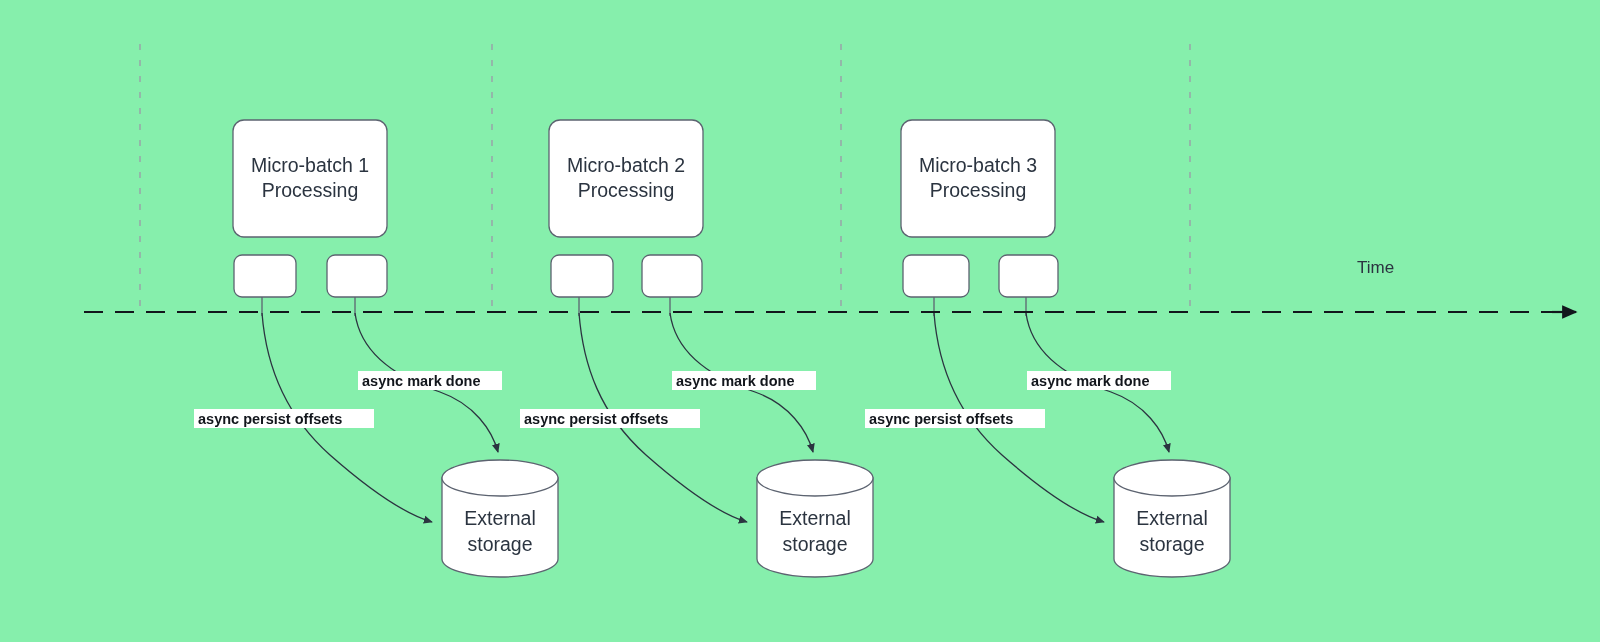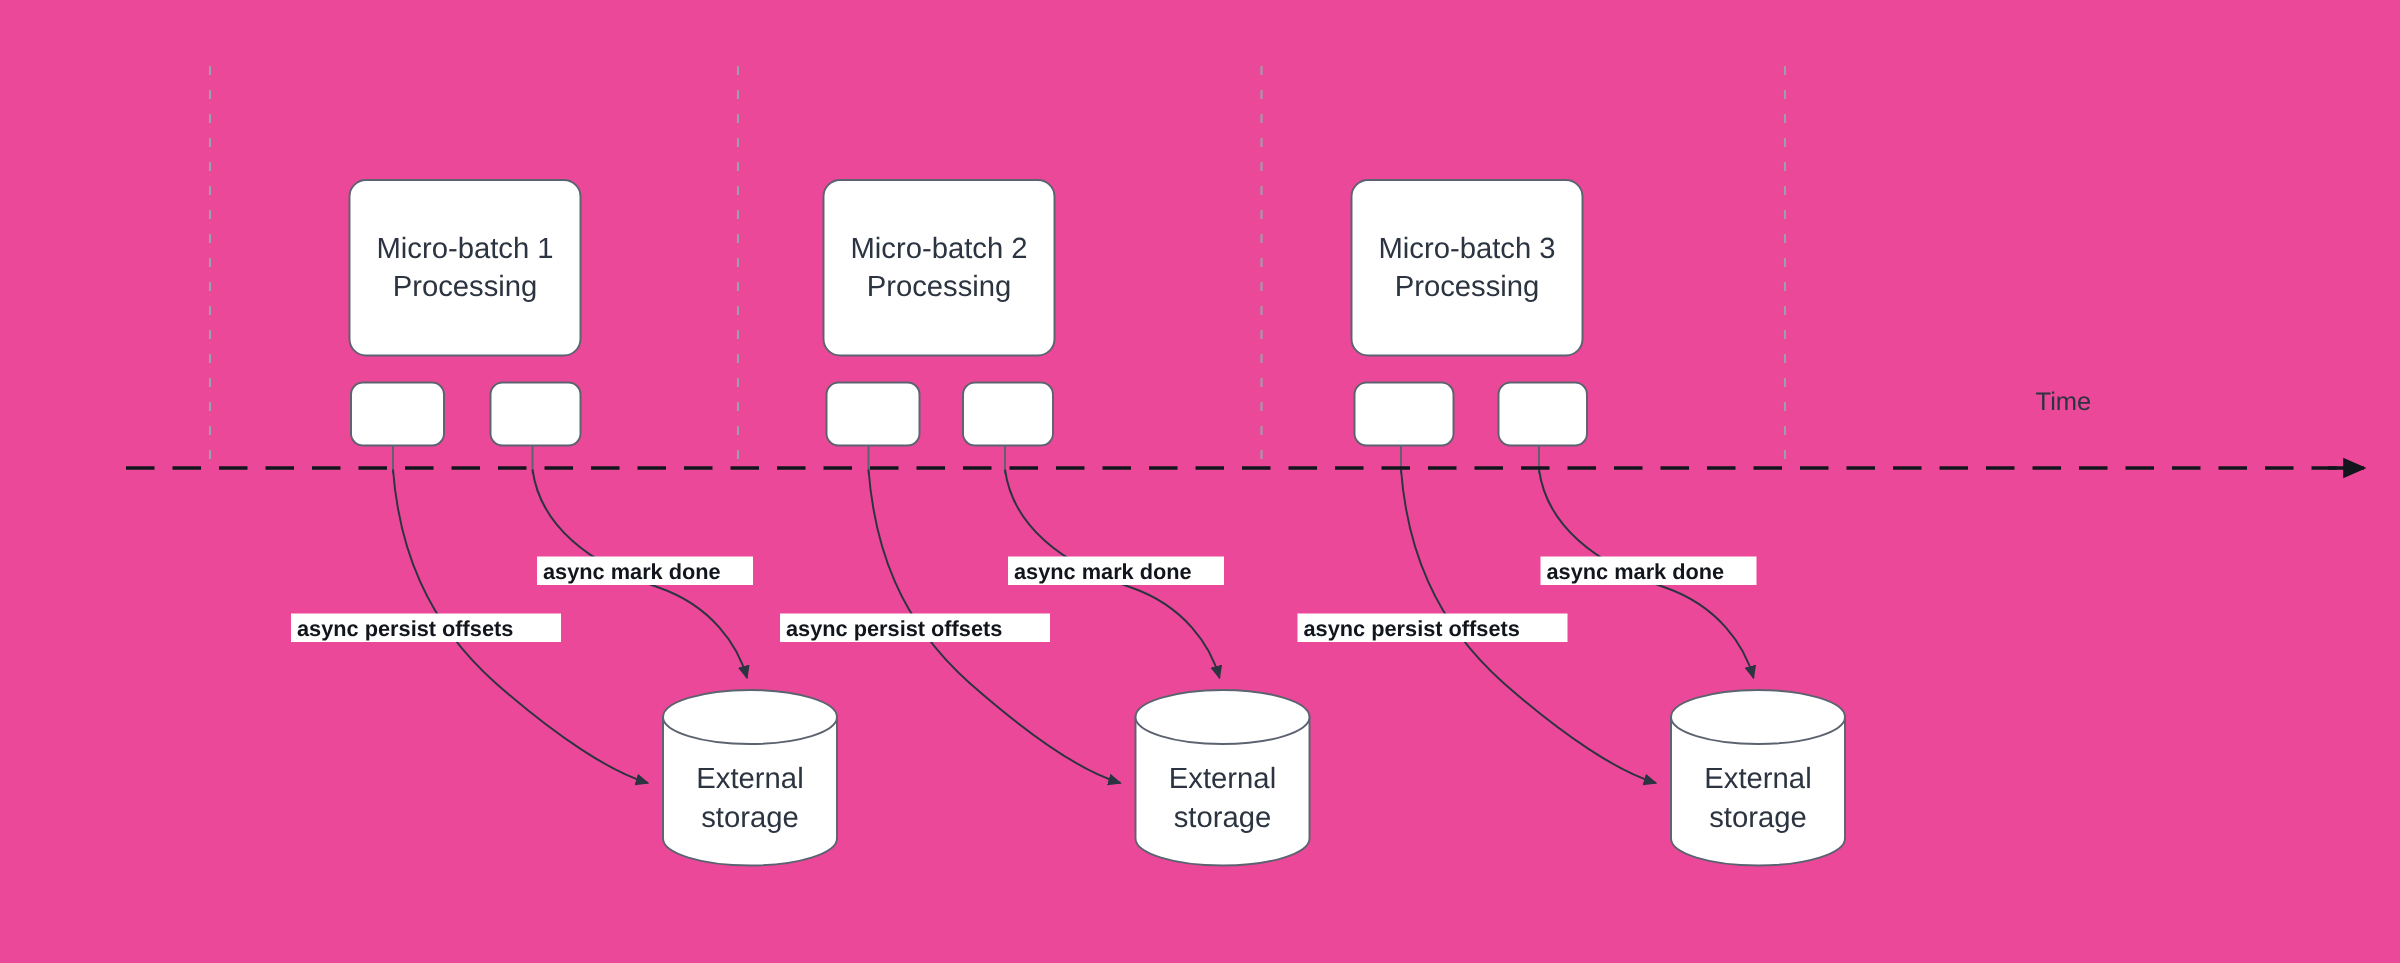--- a/index.html
+++ b/index.html
@@ -10,21 +10,21 @@
   body {
     width: 1600px;
     height: 642px;
     font-family: "Liberation Sans", sans-serif;
     overflow: hidden;
   }
   #diagram-root {
     position: relative;
     width: 1600px;
     height: 642px;
-    background: #ec4899;
+    background: #86efac;
   }
   #diagram-svg {
     position: absolute;
     top: 0;
     left: 0;
     width: 1600px;
     height: 642px;
   }
   .node-text {
     font-family: "Liberation Sans", sans-serif;

